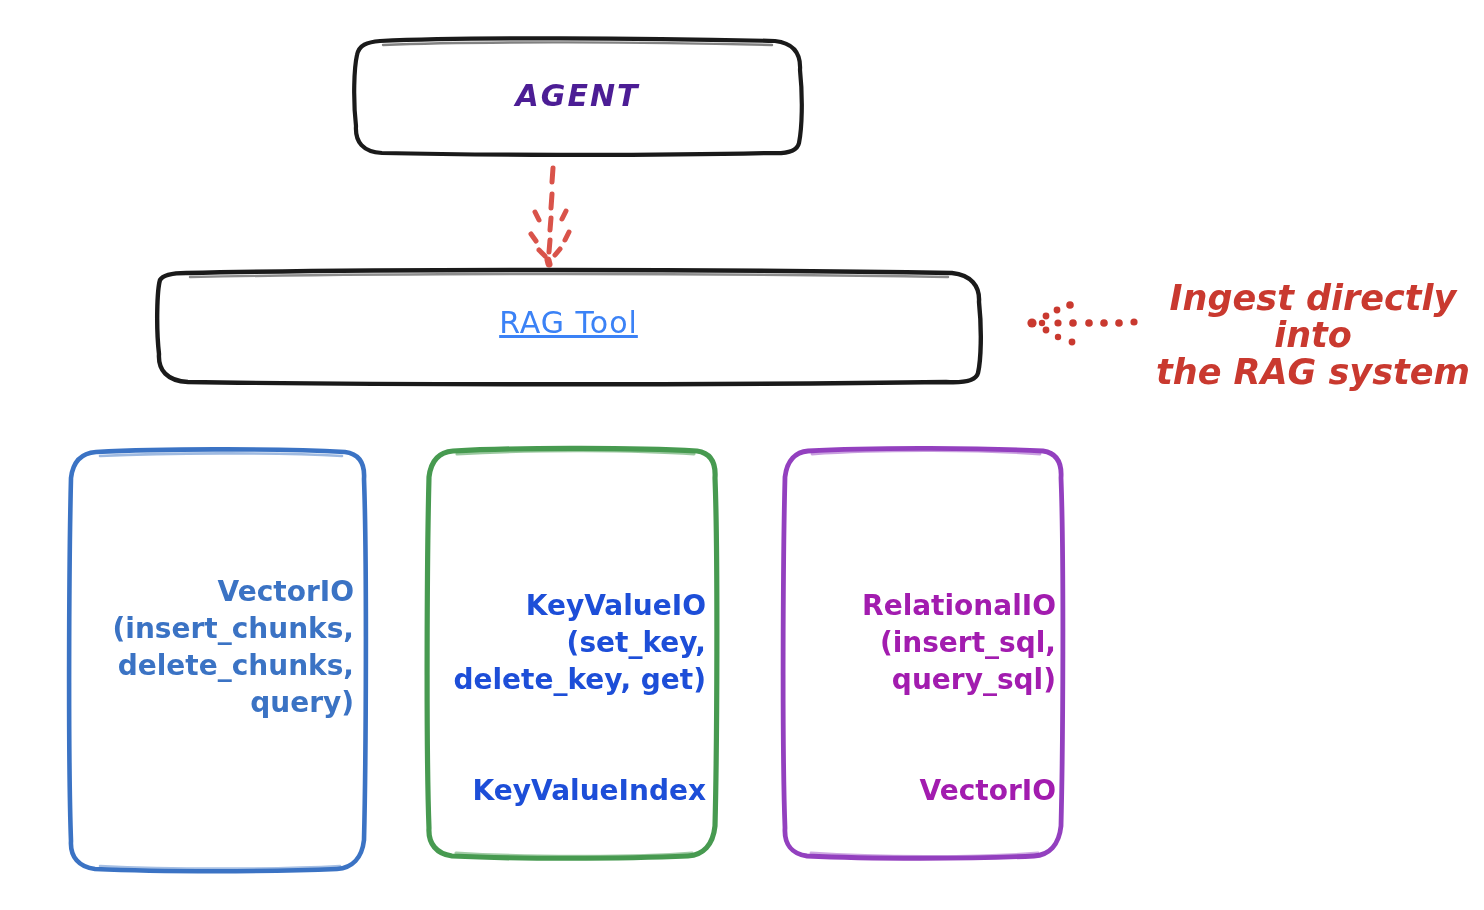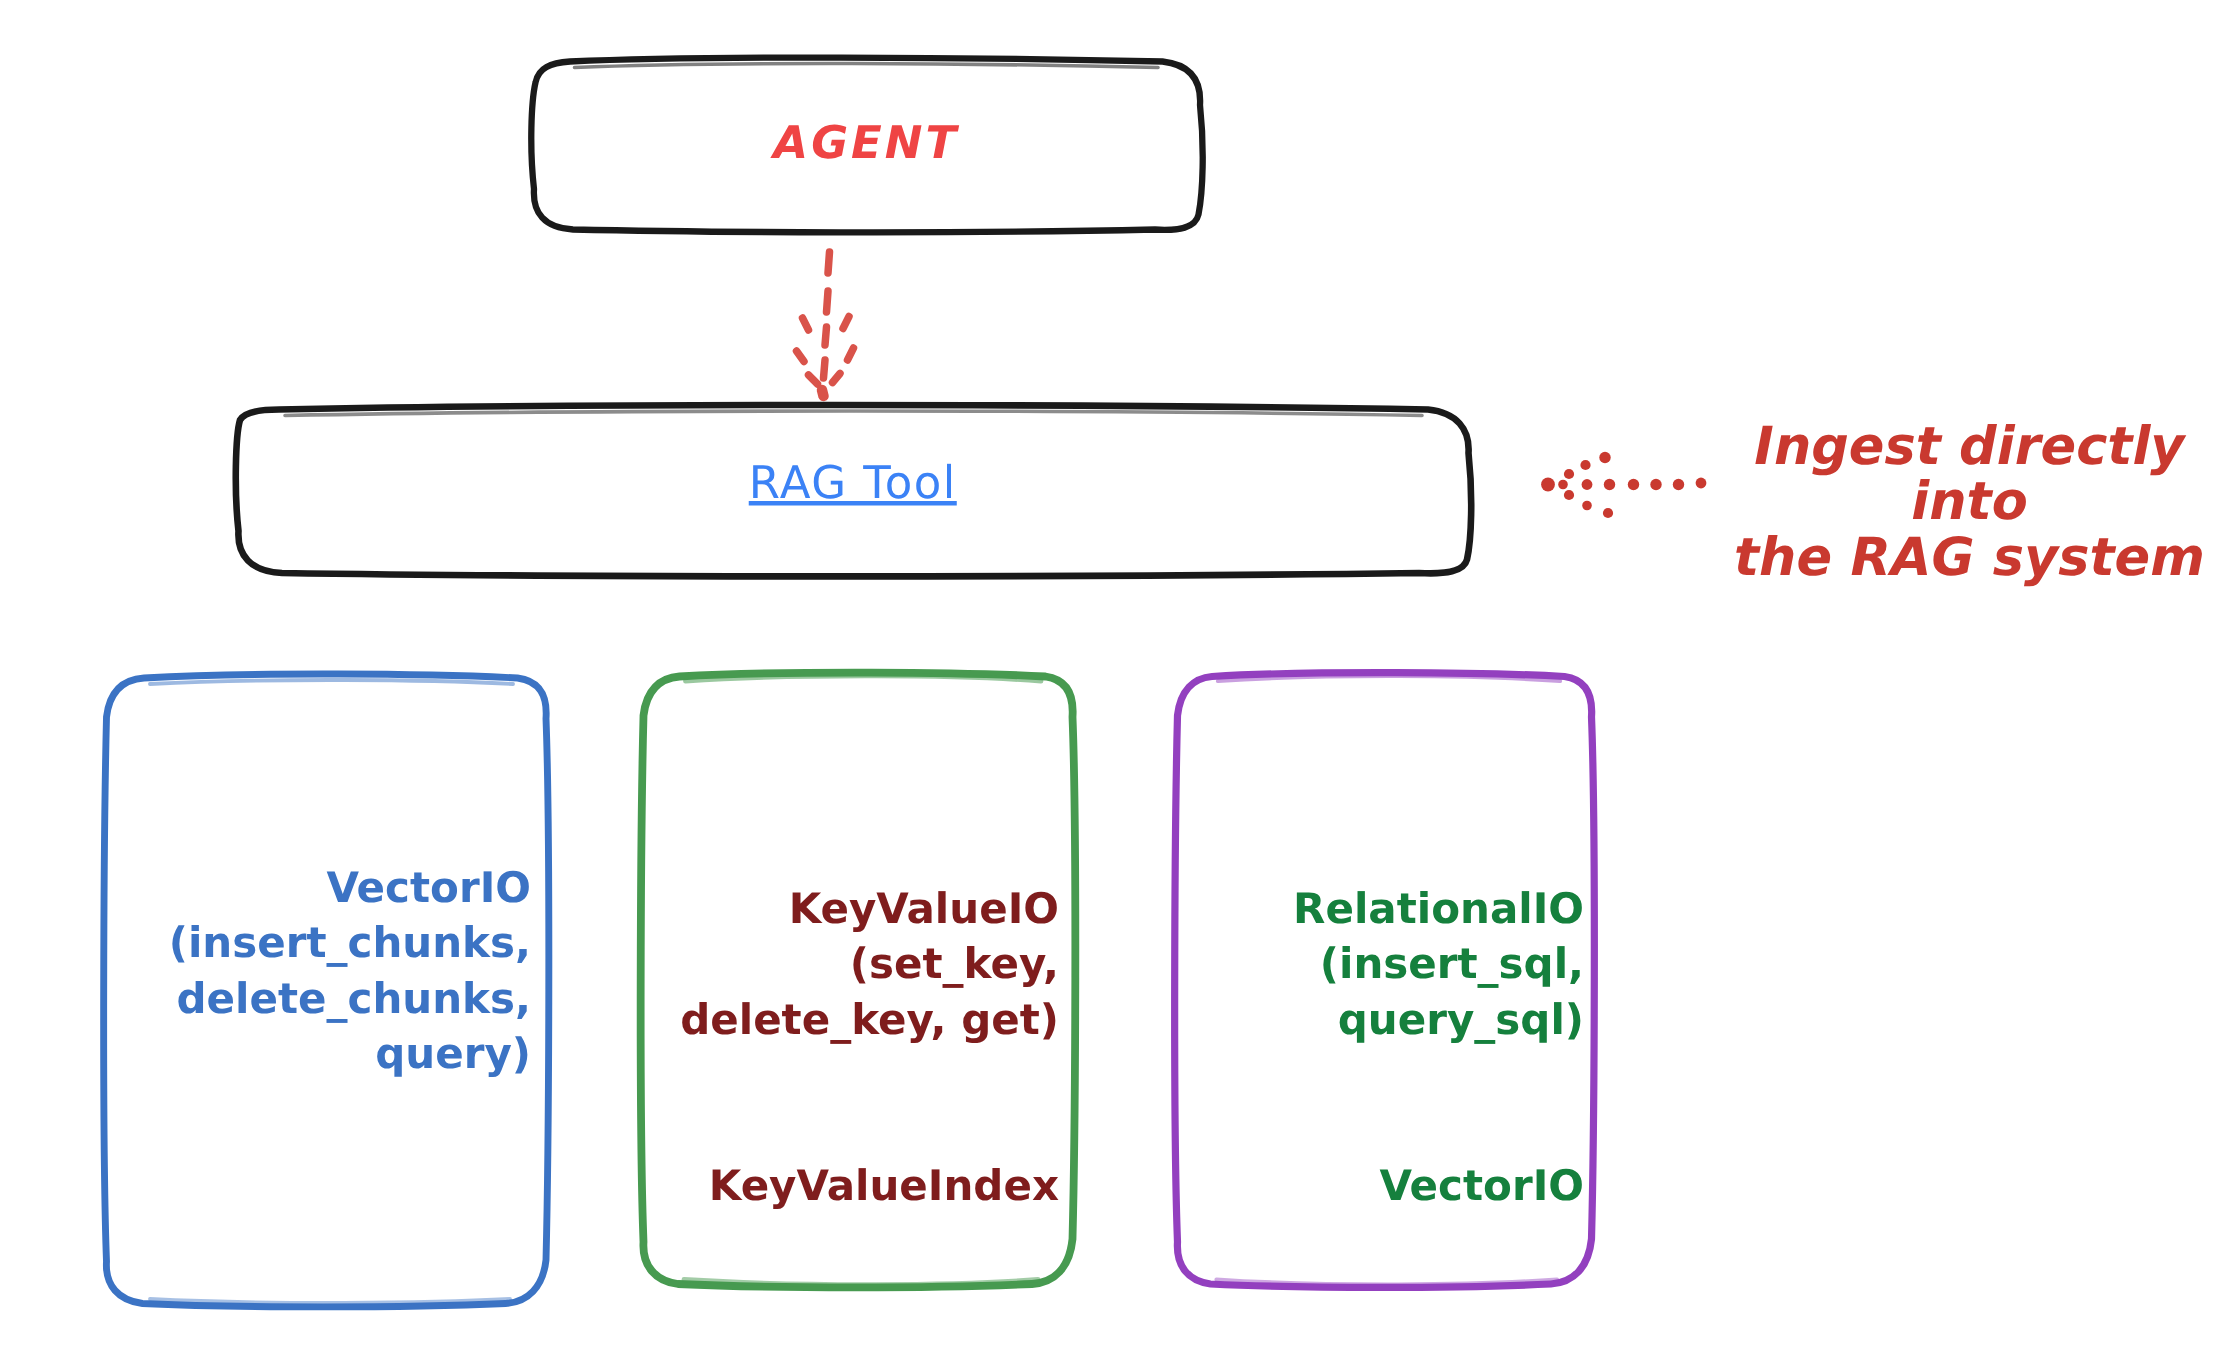--- a/index.html
+++ b/index.html
@@ -32,21 +32,21 @@
   
   .label-agent {
     left: 355px;
     top: 78px;
     width: 445px;
     font-family: "DejaVu Sans", sans-serif;
     font-size: 30px;
     font-style: italic;
     font-weight: 600;
     letter-spacing: 2px;
-    color: #ef4444;
+    color: #4c1d95;
   }
   .label-ragtool {
     left: 157px;
     top: 305px;
     width: 823px;
     font-family: "DejaVu Sans", sans-serif;
     font-size: 30px;
     font-weight: 500;
     letter-spacing: 1px;
     color: #3b82f6;
@@ -61,22 +61,22 @@
     font-size: 28px;
     font-weight: 600;
     font-family: "DejaVu Sans", sans-serif;
     pointer-events: none;
     white-space: pre-line;
   }
   .leaf-text .api { display: block; }
   .leaf-text .idx { display: block; margin-top: 37px; }
 
   .leaf-vector  { left: 78px;  top: 536px; width: 276px; color: #3b73c4; }
-  .leaf-keyvalue{ left: 434px; top: 550px; width: 272px; color: #7f1d1d; }
-  .leaf-relational { left: 790px; top: 550px; width: 266px; color: #15803d; }
+  .leaf-keyvalue{ left: 434px; top: 550px; width: 272px; color: #1d4ed8; }
+  .leaf-relational { left: 790px; top: 550px; width: 266px; color: #a21caf; }
 
   
   .annotation {
     position: absolute;
     left: 1148px;
     top: 280px;
     width: 330px;
     text-align: center;
     font-family: "DejaVu Sans", sans-serif;
     font-size: 35px;

